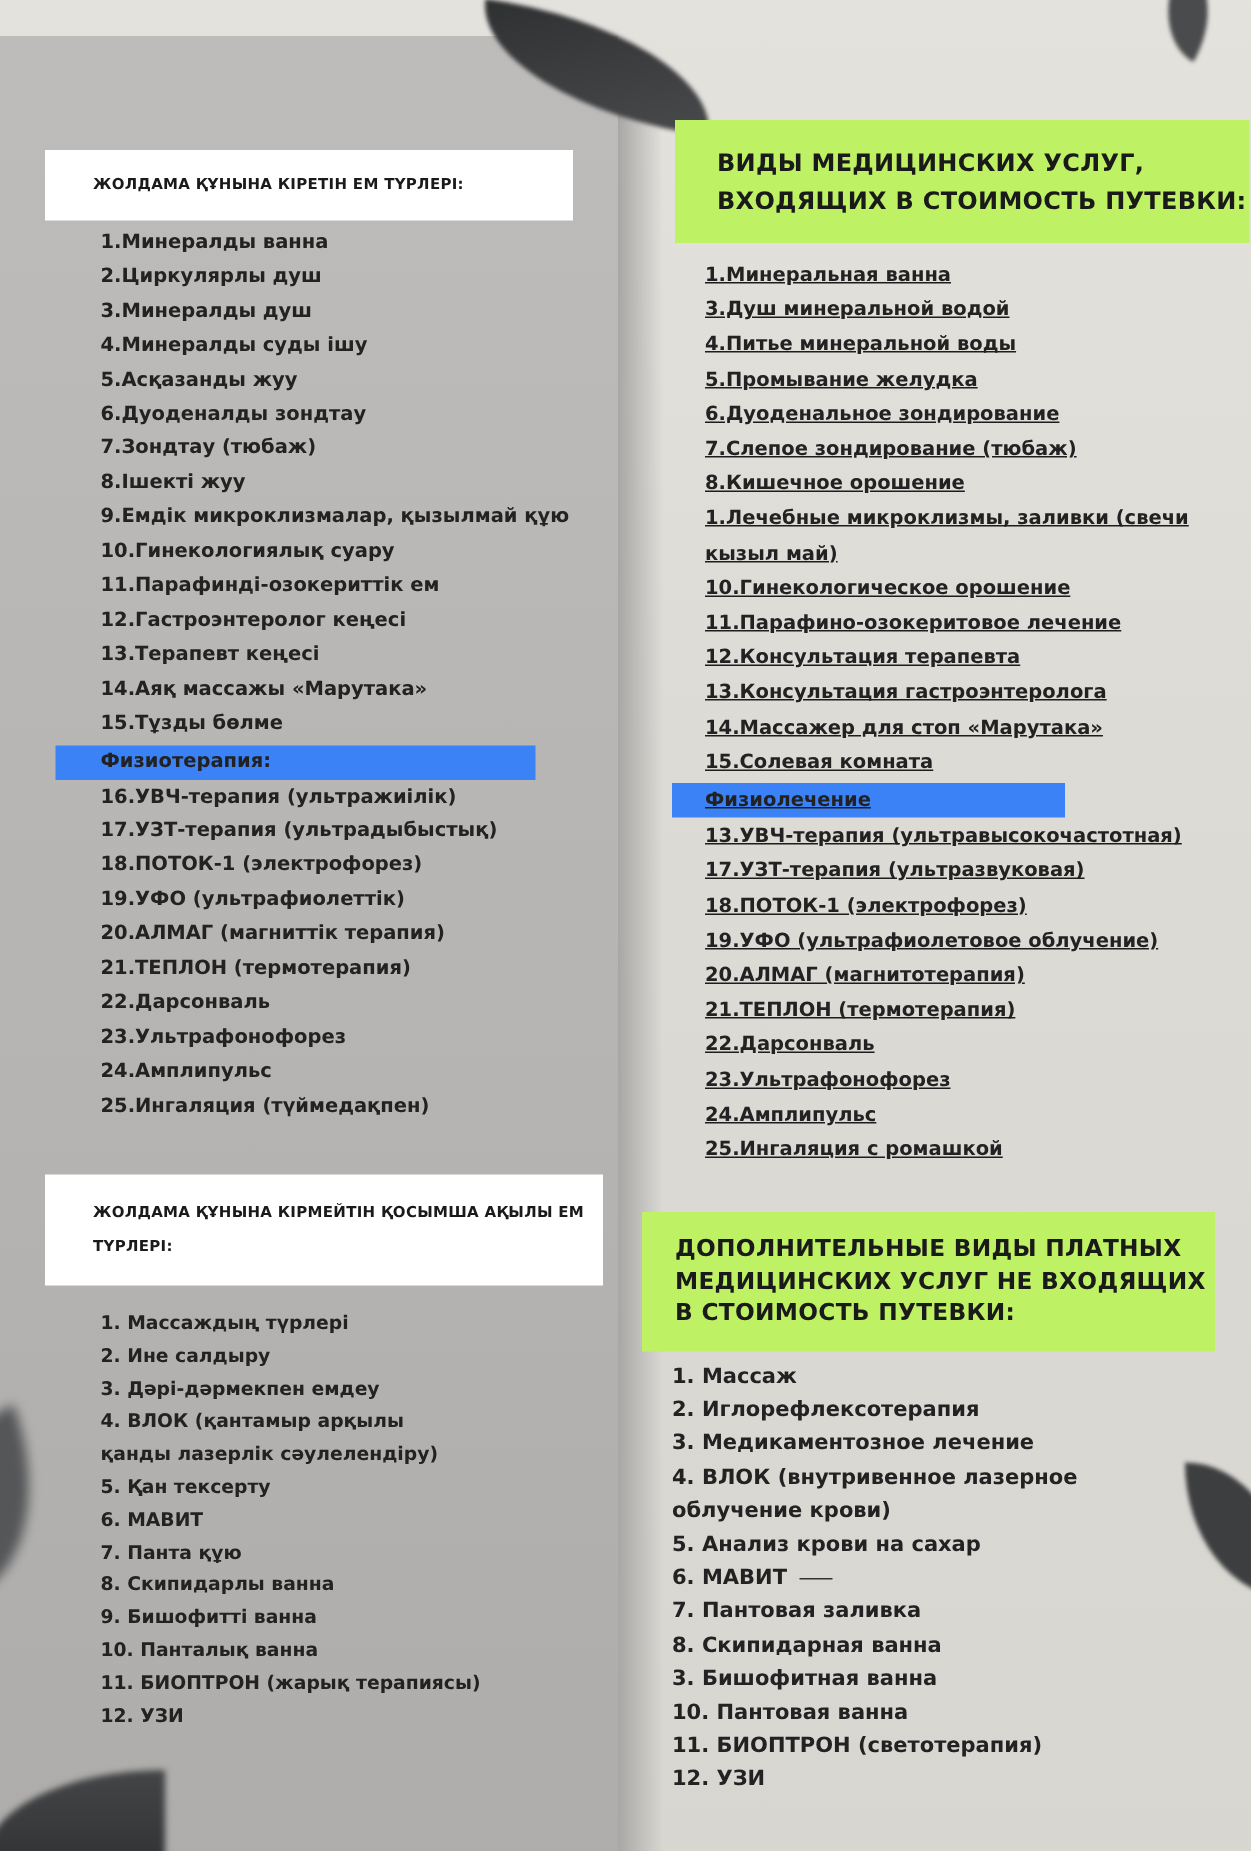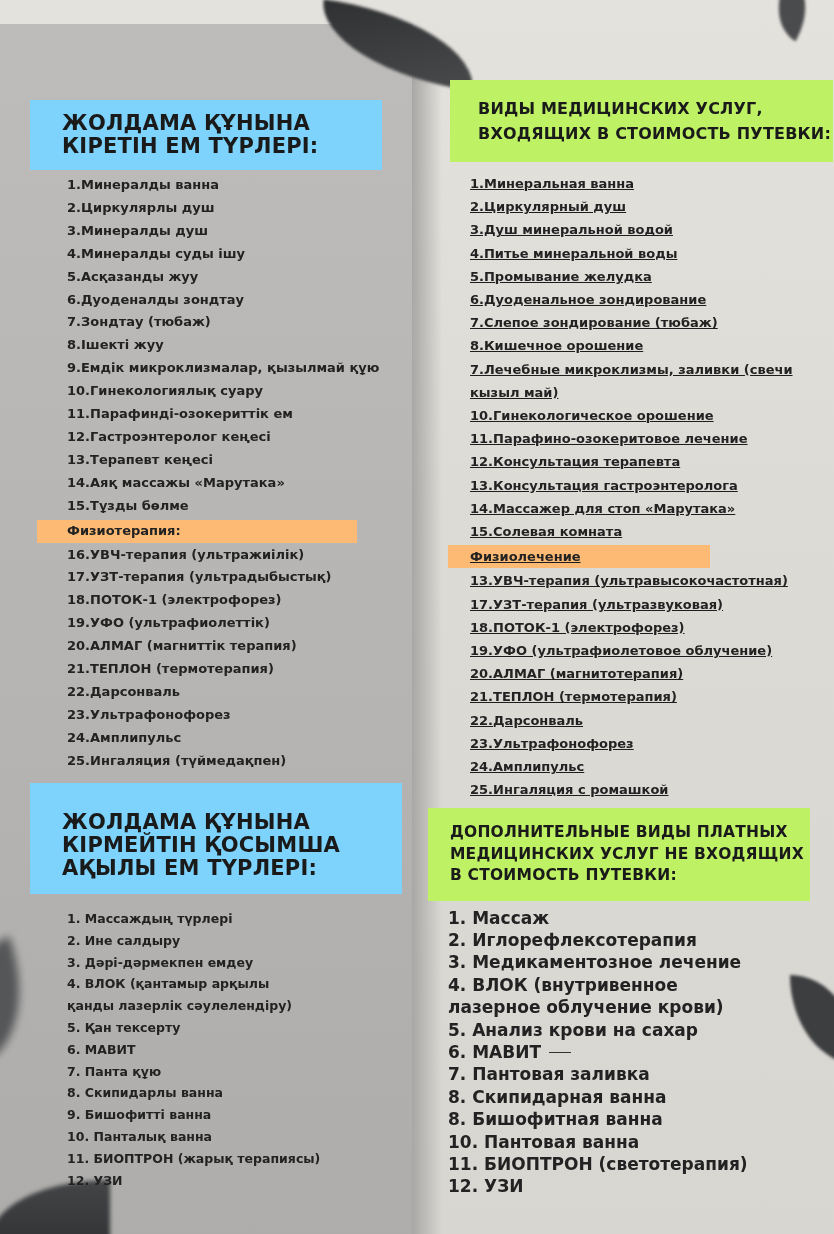--- a/index.html
+++ b/index.html
@@ -50,65 +50,65 @@
     }
     .leaf-right {
       left: 790px; top: 975px; width: 70px; height: 90px;
       border-radius: 0 100% 0 100%;
       background: #3d3e40;
       filter: blur(1.5px);
     }
 
     .section { position: absolute; }
     .heading-band {
-      background: #7dd3fc;
+      background: #ffffff;
       padding: 12px 0 12px 32px;
       font-weight: bold;
-      font-size: 21px;
+      font-size: 10px;
       line-height: 23px;
       text-transform: uppercase;
       letter-spacing: 0.2px;
       color: #1a1a1a;
     }
     .heading-band.right { background: #bef264; padding-left: 28px; }
     .list { list-style: none; margin: 0; padding: 0; }
     .list li {
       font-size: 13px; font-weight: bold; line-height: 22.9px;
       white-space: nowrap; color: #222;
     }
     .list li.wrap { white-space: normal; }
     .subhead {
       font-size: 13px; font-weight: bold; line-height: 19px;
-      background: #fdba74; padding-left: 32px; margin: 2px 0 1px -32px;
+      background: #3b82f6; padding-left: 32px; margin: 2px 0 1px -32px;
       color: #222;
     }
 
     
     #sec-left-1 { left: 35px; top: 100px; width: 370px; }
     #sec-left-1 .heading-band { margin-left: -5px; width: 320px; }
     #sec-left-1 .list { margin: 4px 0 0 32px; }
     #sec-left-1 .subhead { width: 290px; margin-left: -30px; padding-left: 30px; }
 
     #sec-left-2 { left: 35px; top: 783px; width: 375px; }
-    #sec-left-2 .heading-band { margin-left: -5px; width: 340px; padding-top: 28px; padding-bottom: 14px; }
+    #sec-left-2 .heading-band { margin-left: -5px; width: 340px; padding-top: 14px; padding-bottom: 14px; }
     #sec-left-2 .list { margin: 14px 0 0 32px; }
     #sec-left-2 .list li { font-size: 12.5px; line-height: 21.8px; }
 
     
     #sec-right-1 { left: 450px; top: 80px; width: 384px; }
     #sec-right-1 .heading-band { width: 355px; padding-top: 16px; padding-bottom: 16px; font-size: 16px; line-height: 25px;}
     #sec-right-1 .list { margin: 10px 0 0 20px; text-decoration: underline; }
     #sec-right-1 .list li { line-height: 23.2px; }
     #sec-right-1 .list li.wrap { width: 330px; white-space: normal; }
     #sec-right-1 .subhead { width: 240px; margin-left: -22px; padding-left: 22px; }
 
     #sec-right-2 { left: 428px; top: 808px; width: 394px; }
     #sec-right-2 .heading-band { width: 360px; padding-left: 22px; padding-top: 14px; padding-bottom: 14px; font-size: 15.5px; line-height: 21.5px; }
     #sec-right-2 .list { margin: 6px 0 0 20px; }
-    #sec-right-2 .list li { font-size: 17px; line-height: 22.4px; }
+    #sec-right-2 .list li { font-size: 14px; line-height: 22.4px; }
     #sec-right-2 .list li.wrap { width: 300px; white-space: normal; }
 
     .dash { display: inline-block; width: 22px; border-top: 1px solid #333; vertical-align: middle; margin-left: 8px; }
   </style>
 </head>
 <body>
 
 <div class="paper-right"></div>
 <div class="panel-left"></div>
 <div class="right-shadow"></div>
@@ -166,28 +166,27 @@
     <li>10. Панталық ванна</li>
     <li>11. БИОПТРОН (жарық терапиясы)</li>
     <li>12. УЗИ</li>
   </ul>
 </section>
 
 <section class="section" id="sec-right-1">
   <div class="heading-band right">ВИДЫ МЕДИЦИНСКИХ УСЛУГ, ВХОДЯЩИХ В СТОИМОСТЬ ПУТЕВКИ:</div>
   <ul class="list">
     <li>1.Минеральная ванна</li>
-    <li>2.Циркулярный душ</li>
     <li>3.Душ минеральной водой</li>
     <li>4.Питье минеральной воды</li>
     <li>5.Промывание желудка</li>
     <li>6.Дуоденальное зондирование</li>
     <li>7.Слепое зондирование (тюбаж)</li>
     <li>8.Кишечное орошение</li>
-    <li class="wrap">7.Лечебные микроклизмы, заливки (свечи кызыл май)</li>
+    <li class="wrap">1.Лечебные микроклизмы, заливки (свечи кызыл май)</li>
     <li>10.Гинекологическое орошение</li>
     <li>11.Парафино-озокеритовое лечение</li>
     <li>12.Консультация терапевта</li>
     <li>13.Консультация гастроэнтеролога</li>
     <li>14.Массажер для стоп «Марутака»</li>
     <li>15.Солевая комната</li>
     <li class="subhead">Физиолечение</li>
     <li>13.УВЧ-терапия (ультравысокочастотная)</li>
     <li>17.УЗТ-терапия (ультразвуковая)</li>
     <li>18.ПОТОК-1 (электрофорез)</li>
@@ -205,18 +204,18 @@
   <div class="heading-band right">ДОПОЛНИТЕЛЬНЫЕ ВИДЫ ПЛАТНЫХ МЕДИЦИНСКИХ УСЛУГ НЕ ВХОДЯЩИХ В СТОИМОСТЬ ПУТЕВКИ:</div>
   <ul class="list">
     <li>1. Массаж</li>
     <li>2. Иглорефлексотерапия</li>
     <li>3. Медикаментозное лечение</li>
     <li class="wrap">4. ВЛОК (внутривенное лазерное облучение крови)</li>
     <li>5. Анализ крови на сахар</li>
     <li><span>6. МАВИТ</span><span class="dash"></span></li>
     <li>7. Пантовая заливка</li>
     <li>8. Скипидарная ванна</li>
-    <li>8. Бишофитная ванна</li>
+    <li>3. Бишофитная ванна</li>
     <li>10. Пантовая ванна</li>
     <li>11. БИОПТРОН (светотерапия)</li>
     <li>12. УЗИ</li>
   </ul>
 </section>
 
 </body></html>

